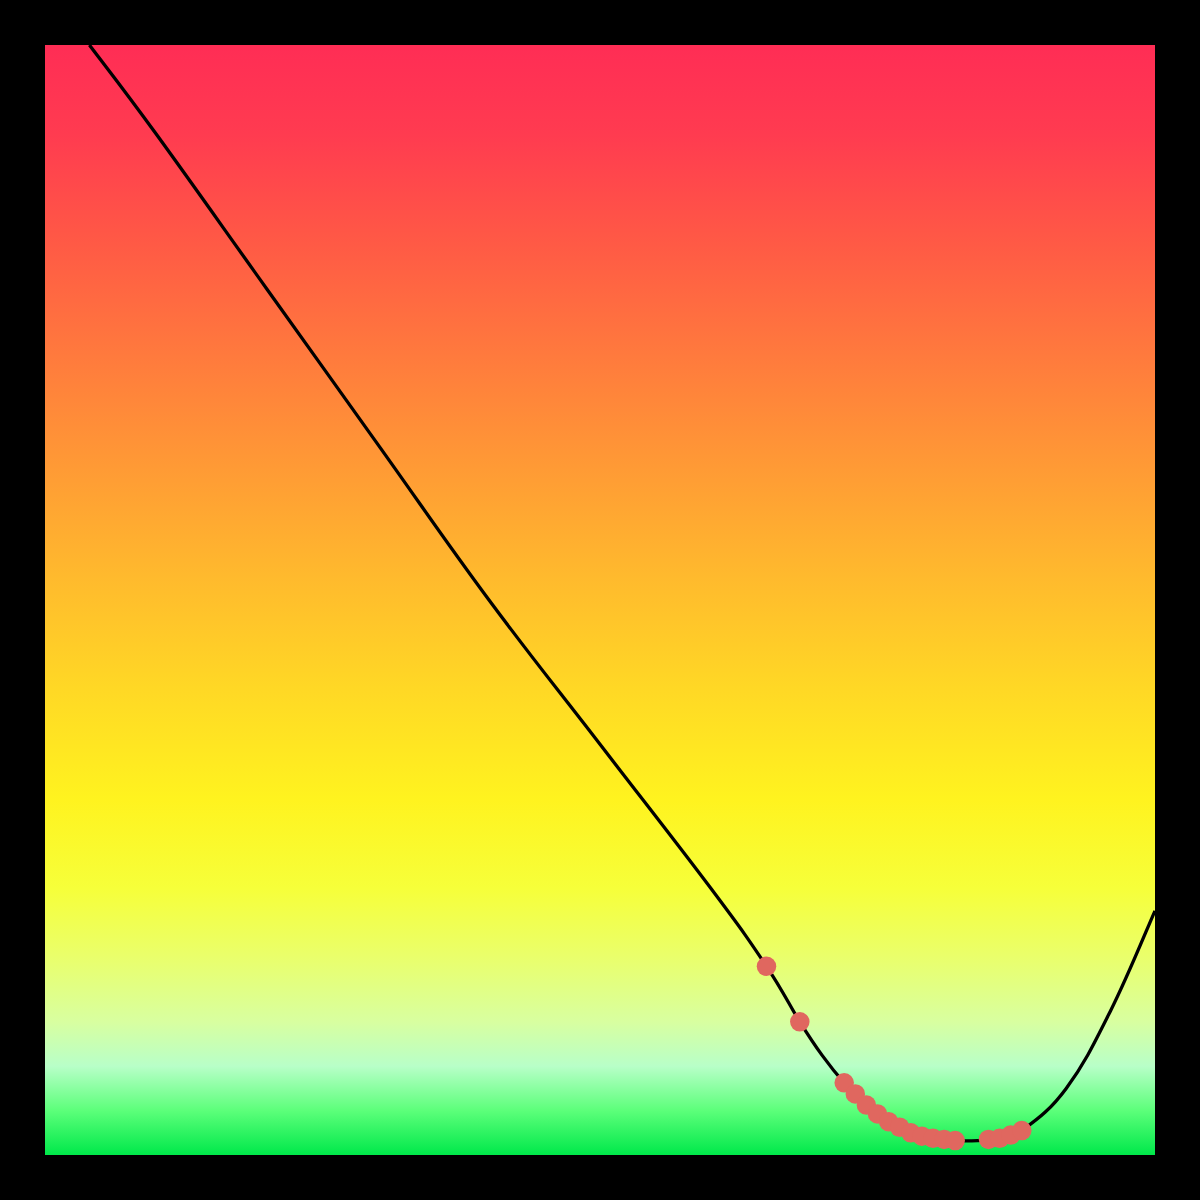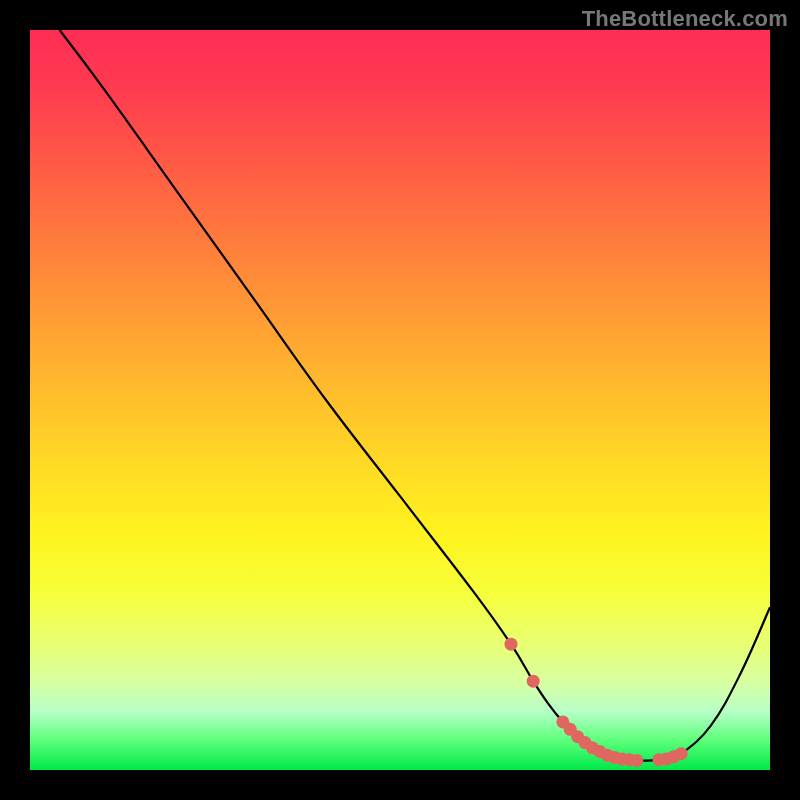--- a/index.html
+++ b/index.html
@@ -51,21 +51,20 @@
     letter-spacing: 0.2px;
     user-select: none;
   }
   .curve { fill: none; stroke: #000; stroke-width: 2.2; }
   .marker { fill: #e0675f; }
 </style>
 </head>
 <body>
 
 <div class="page">
-  <div class="watermark">TheBottleneck.com</div>
   <div class="plot-area">
     <svg id="chart-svg" viewBox="0 0 740 740">
         <path d="M 29.60 0.00 C 38.48 11.84, 50.32 26.64, 74.00 59.20 C 97.68 91.76, 118.40 121.36, 148.00 162.80 C 177.60 204.24, 192.40 224.96, 222.00 266.40 C 251.60 307.84, 266.40 330.04, 296.00 370.00 C 325.60 409.96, 340.40 427.72, 370.00 466.20 C 399.60 504.68, 421.80 532.80, 444.00 562.40 C 466.20 592.00, 469.16 596.44, 481.00 614.20 C 492.84 631.96, 495.80 639.36, 503.20 651.20 C 510.60 663.04, 512.08 665.26, 518.00 673.40 C 523.92 681.54, 526.88 685.24, 532.80 691.90 C 538.72 698.56, 541.68 701.52, 547.60 706.70 C 553.52 711.88, 556.48 714.10, 562.40 717.80 C 568.32 721.50, 571.28 722.98, 577.20 725.20 C 583.12 727.42, 586.08 727.86, 592.00 728.90 C 597.92 729.94, 600.88 730.08, 606.80 730.38 C 612.72 730.68, 615.68 730.68, 621.60 730.38 C 627.52 730.08, 630.48 730.23, 636.40 728.90 C 642.32 727.57, 642.32 730.38, 651.20 723.72 C 660.08 717.06, 668.96 711.58, 680.80 695.60 C 692.64 679.62, 698.56 667.48, 710.40 643.80 C 722.24 620.12, 734.08 590.52, 740.00 577.20" class="curve"></path>
         <circle cx="481.00" cy="614.20" r="6.5" class="marker" fill="#e0675f"></circle>
         <circle cx="503.20" cy="651.20" r="6.5" class="marker" fill="#e0675f"></circle>
         <circle cx="532.80" cy="691.90" r="6.5" class="marker" fill="#e0675f"></circle>
         <circle cx="540.20" cy="699.30" r="6.5" class="marker" fill="#e0675f"></circle>
         <circle cx="547.60" cy="706.70" r="6.5" class="marker" fill="#e0675f"></circle>
         <circle cx="555.00" cy="712.62" r="6.5" class="marker" fill="#e0675f"></circle>
         <circle cx="562.40" cy="717.80" r="6.5" class="marker" fill="#e0675f"></circle>

